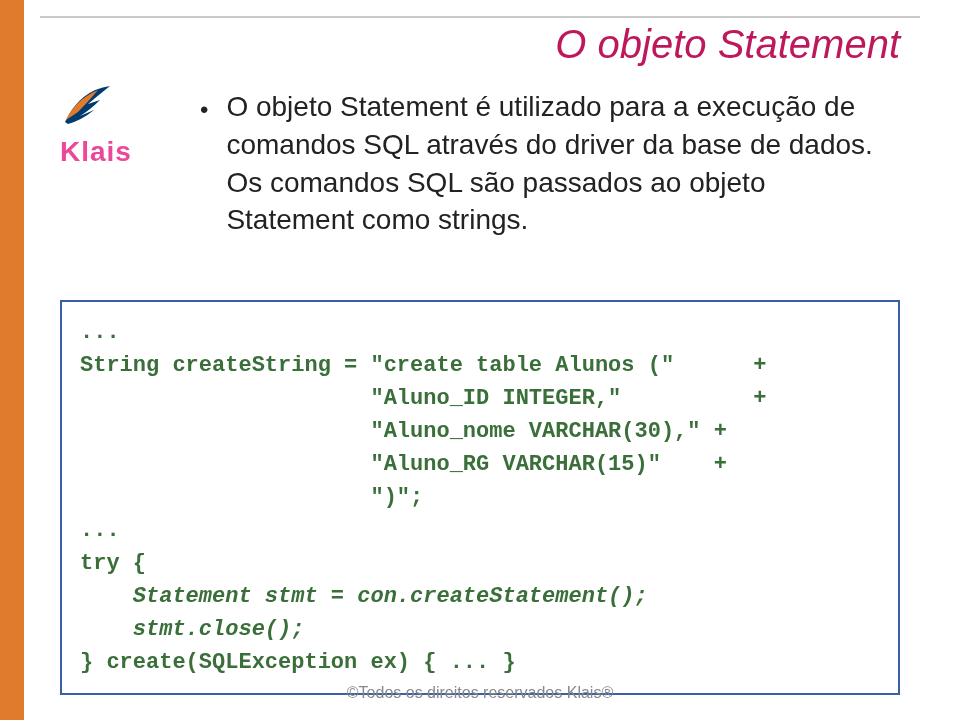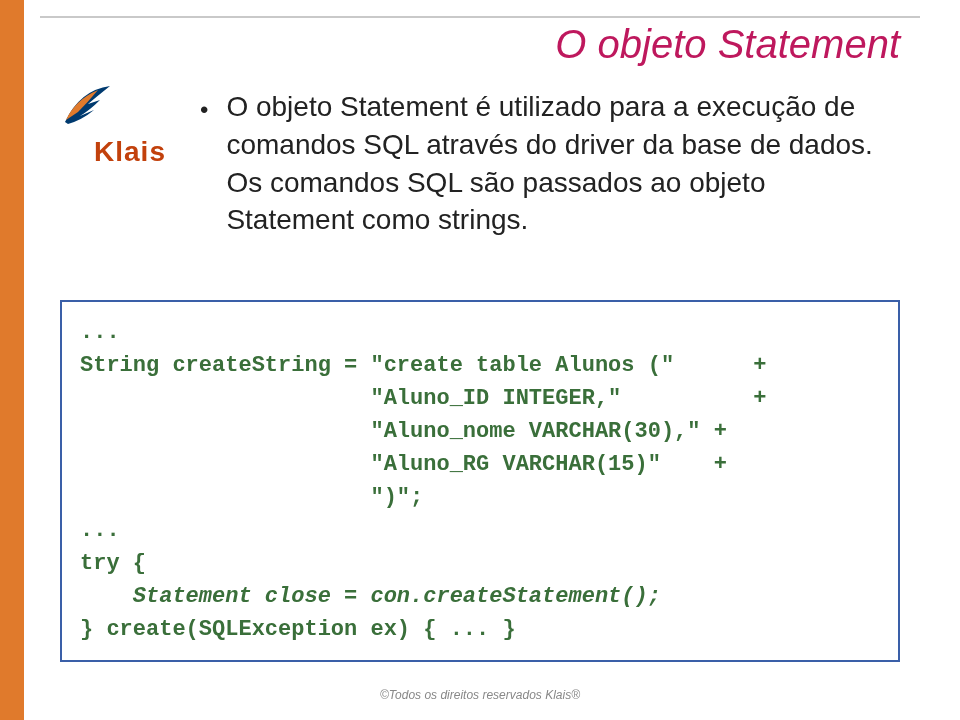--- a/index.html
+++ b/index.html
@@ -42,24 +42,23 @@
     top: 80px;
     width: 140px;
   }
   .logo-icon {
     width: 60px;
     height: 50px;
     margin-bottom: 2px;
   }
   .logo-text {
     font-size: 28px;
-    color: #c2410c;
+    color: #ec4899;
     font-weight: 600;
     letter-spacing: 1px;
-    text-align: center;
   }
   .bullet-block {
     position: absolute;
     left: 200px;
     top: 88px;
     right: 70px;
   }
   .bullet-item {
     display: flex;
     align-items: flex-start;
@@ -93,23 +92,22 @@
   .code-italic {
     font-style: italic;
     color: #3a6f3a;
   }
   .footer {
     position: absolute;
     bottom: 18px;
     left: 0;
     right: 0;
     text-align: center;
-    font-size: 12px;
+    font-size: 16px;
     color: #888;
-    font-style: italic;
   }
 </style>
 </head>
 <body>
 
 <div class="left-bar"></div>
 <div class="header-line"></div>
 
 <div class="title">O objeto Statement</div>
 
@@ -130,17 +128,18 @@
 
 <div class="code-box">
 <pre>...</pre>
 <pre>String createString = "create table Alunos ("      +</pre>
 <pre>                      "Aluno_ID INTEGER,"          +</pre>
 <pre>                      "Aluno_nome VARCHAR(30)," +</pre>
 <pre>                      "Aluno_RG VARCHAR(15)"    +</pre>
 <pre>                      ")";</pre>
 <pre>...</pre>
 <pre>try {</pre>
-<pre class="code-italic">    Statement close = con.createStatement();</pre>
+<pre class="code-italic">    Statement stmt = con.createStatement();</pre>
+<pre class="code-italic">    stmt.close();</pre>
 <pre>} create(SQLException ex) { ... }</pre>
 </div>
 
 <div class="footer">©Todos os direitos reservados Klais®</div>
 
 </body></html>

